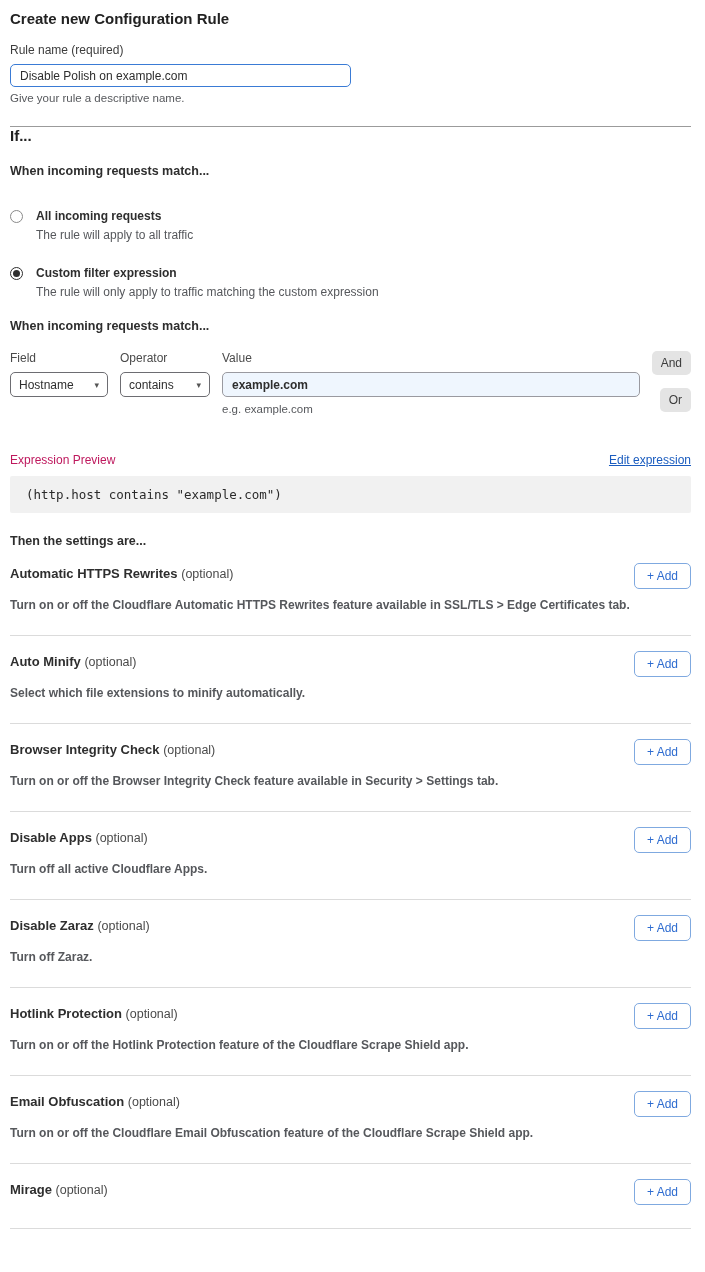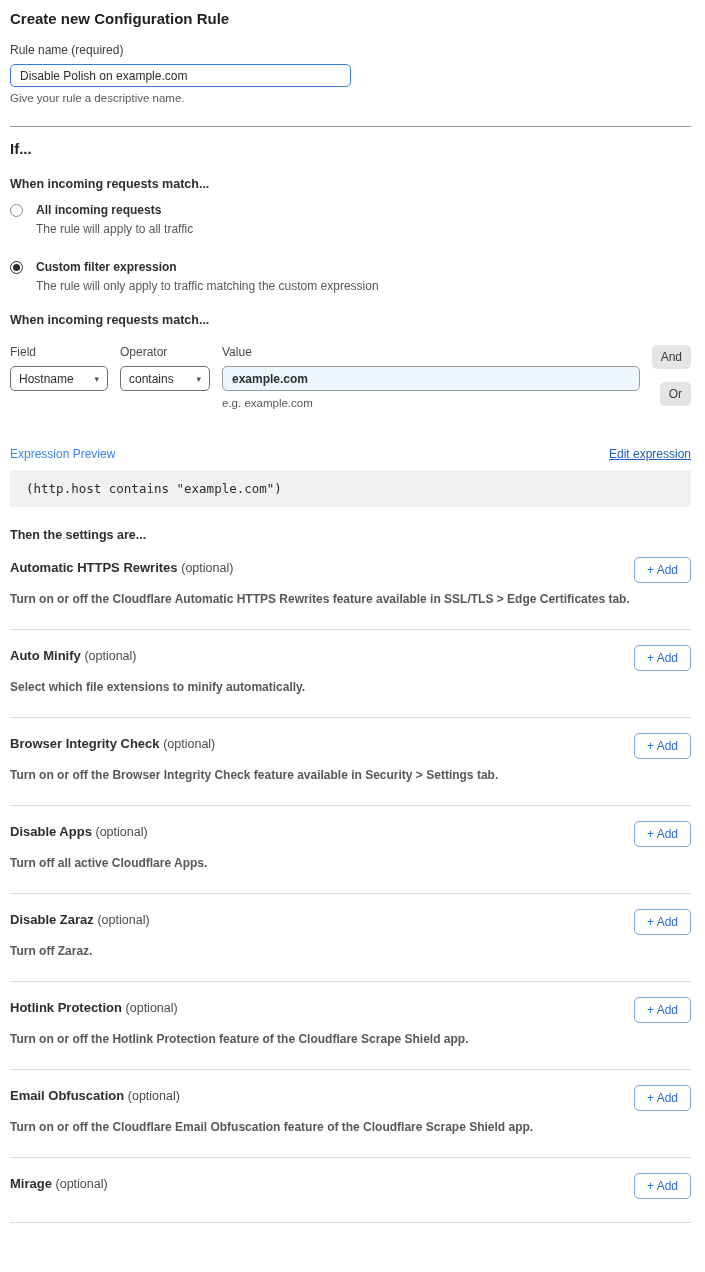--- a/index.html
+++ b/index.html
@@ -26,25 +26,25 @@
     border-radius: 5px;
     padding: 0 9px;
     font-family: "Liberation Sans", sans-serif;
     font-size: 12px; color: #2e2e2e;
     outline: none; background: #fff;
   }
   .help-text { font-size: 11.5px; color: #56585c; margin-top: 5px; }
 
   .main-divider { border: none; border-top: 1px solid #9b9b9b; margin-top: 22px; }
 
-  .if-heading { font-size: 15px; font-weight: bold; margin-top: 13px; color: #222; }
+  .if-heading { font-size: 15px; font-weight: bold; margin-top: 0; color: #222; }
   .match-heading { font-size: 12.5px; font-weight: bold; margin-top: 20px; color: #2e2e2e; }
 
   
-  .radio-row { display: flex; gap: 13px; margin-top: 12px; align-items: flex-start; }
+  .radio-row { display: flex; gap: 13px; margin-top: 31px; align-items: flex-start; }
   .radio-row + .radio-row { margin-top: 24px; }
   .radio-circle {
     width: 13px; height: 13px; border-radius: 50%;
     border: 1px solid #8a8a8a; background: #fff;
     flex: 0 0 13px; margin-top: 1px; position: relative; cursor: pointer;
   }
   .radio-circle.selected { border-color: #2e2e2e; }
   .radio-circle.selected::after {
     content: ""; position: absolute; left: 2px; top: 2px;
     width: 7px; height: 7px; border-radius: 50%; background: #2e2e2e;
@@ -76,21 +76,21 @@
   .andor-col { display: flex; gap: 13px; align-items: flex-end; }
   .andor-btn {
     height: 24px; padding: 0 9px; border: none; border-radius: 5px;
     background: #e4e4e4; color: #3c3c3c; font-size: 12px;
     font-family: Liberation Sans, sans-serif; cursor: pointer;
   }
   .value-hint { font-size: 11.5px; color: #56585c; margin-top: 6px; }
 
   
   .preview-head { display: flex; justify-content: space-between; align-items: flex-end; margin-top: 26px; }
-  .preview-label { font-size: 12px; color: #3b82f6; }
+  .preview-label { font-size: 12px; color: #be185d; }
   .edit-link { font-size: 12px; color: #1a5cbf; text-decoration: underline; cursor: pointer; }
   .code-block {
     margin-top: 9px; background: #f1f1f1; border-radius: 2px;
     padding: 11px 16px; font-family: "DejaVu Sans Mono", monospace;
     font-size: 12.5px; color: #2b2b2b;
   }
 
   .then-heading { font-size: 12.5px; font-weight: bold; margin-top: 21px; color: #2e2e2e; }
 
   

